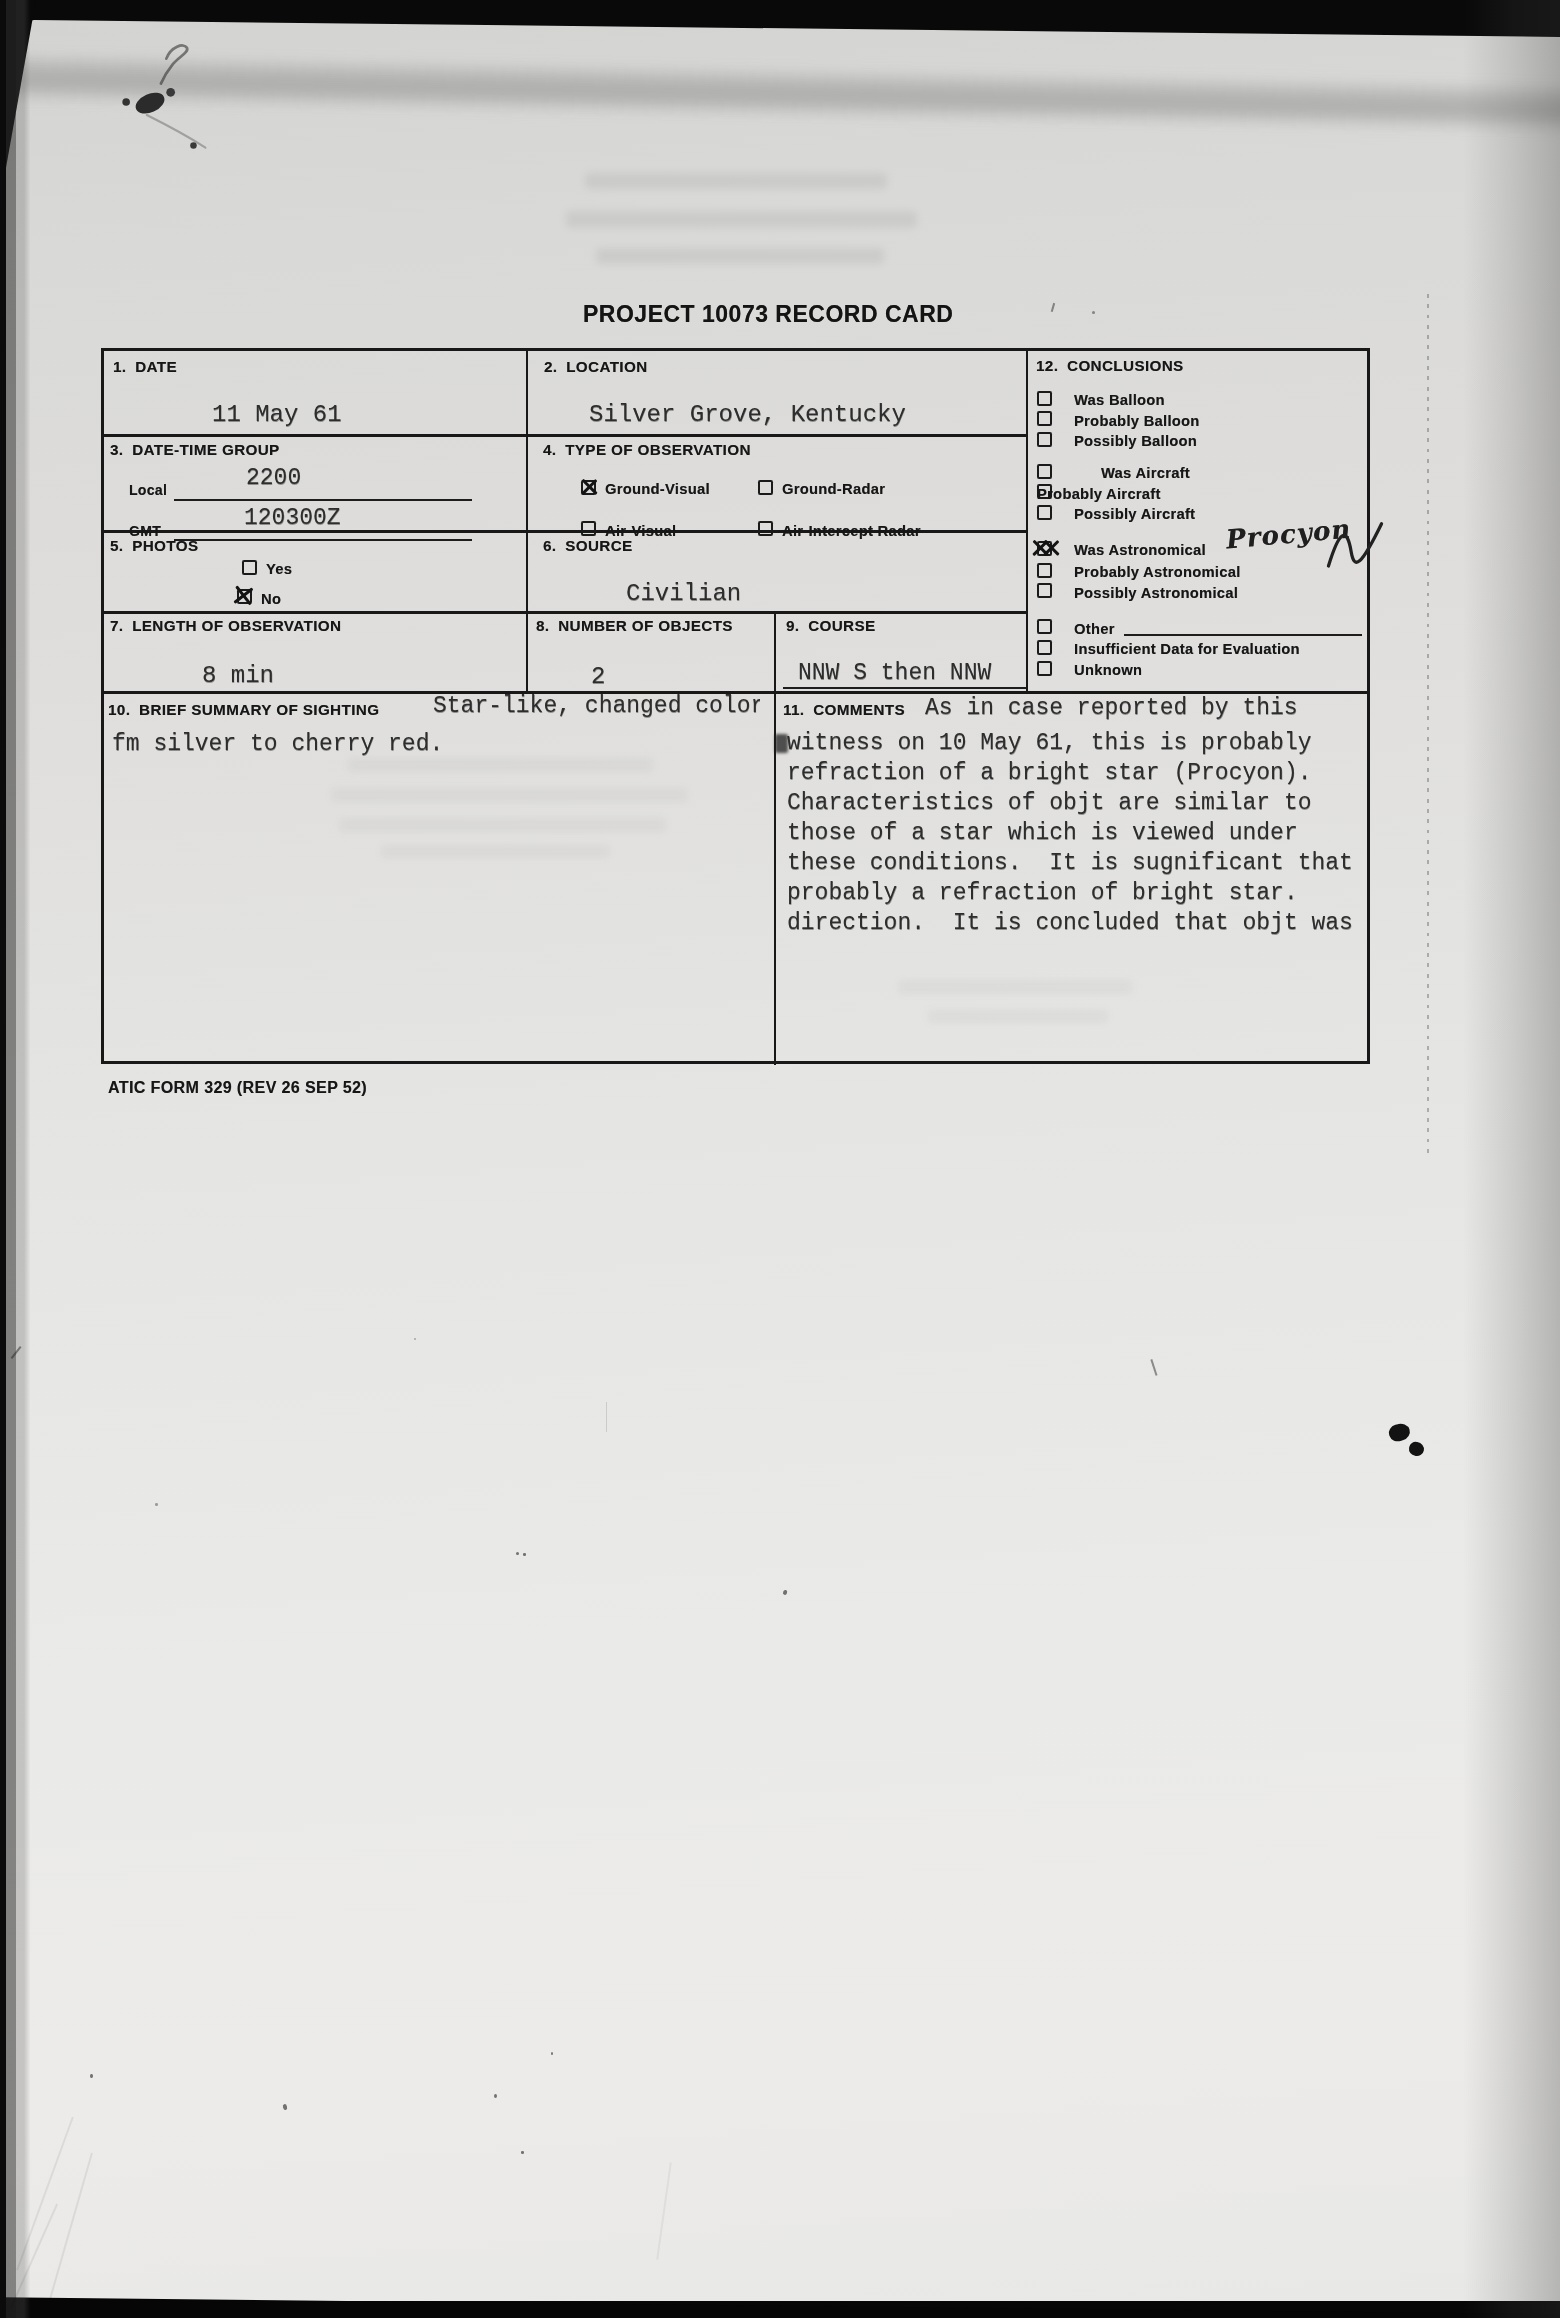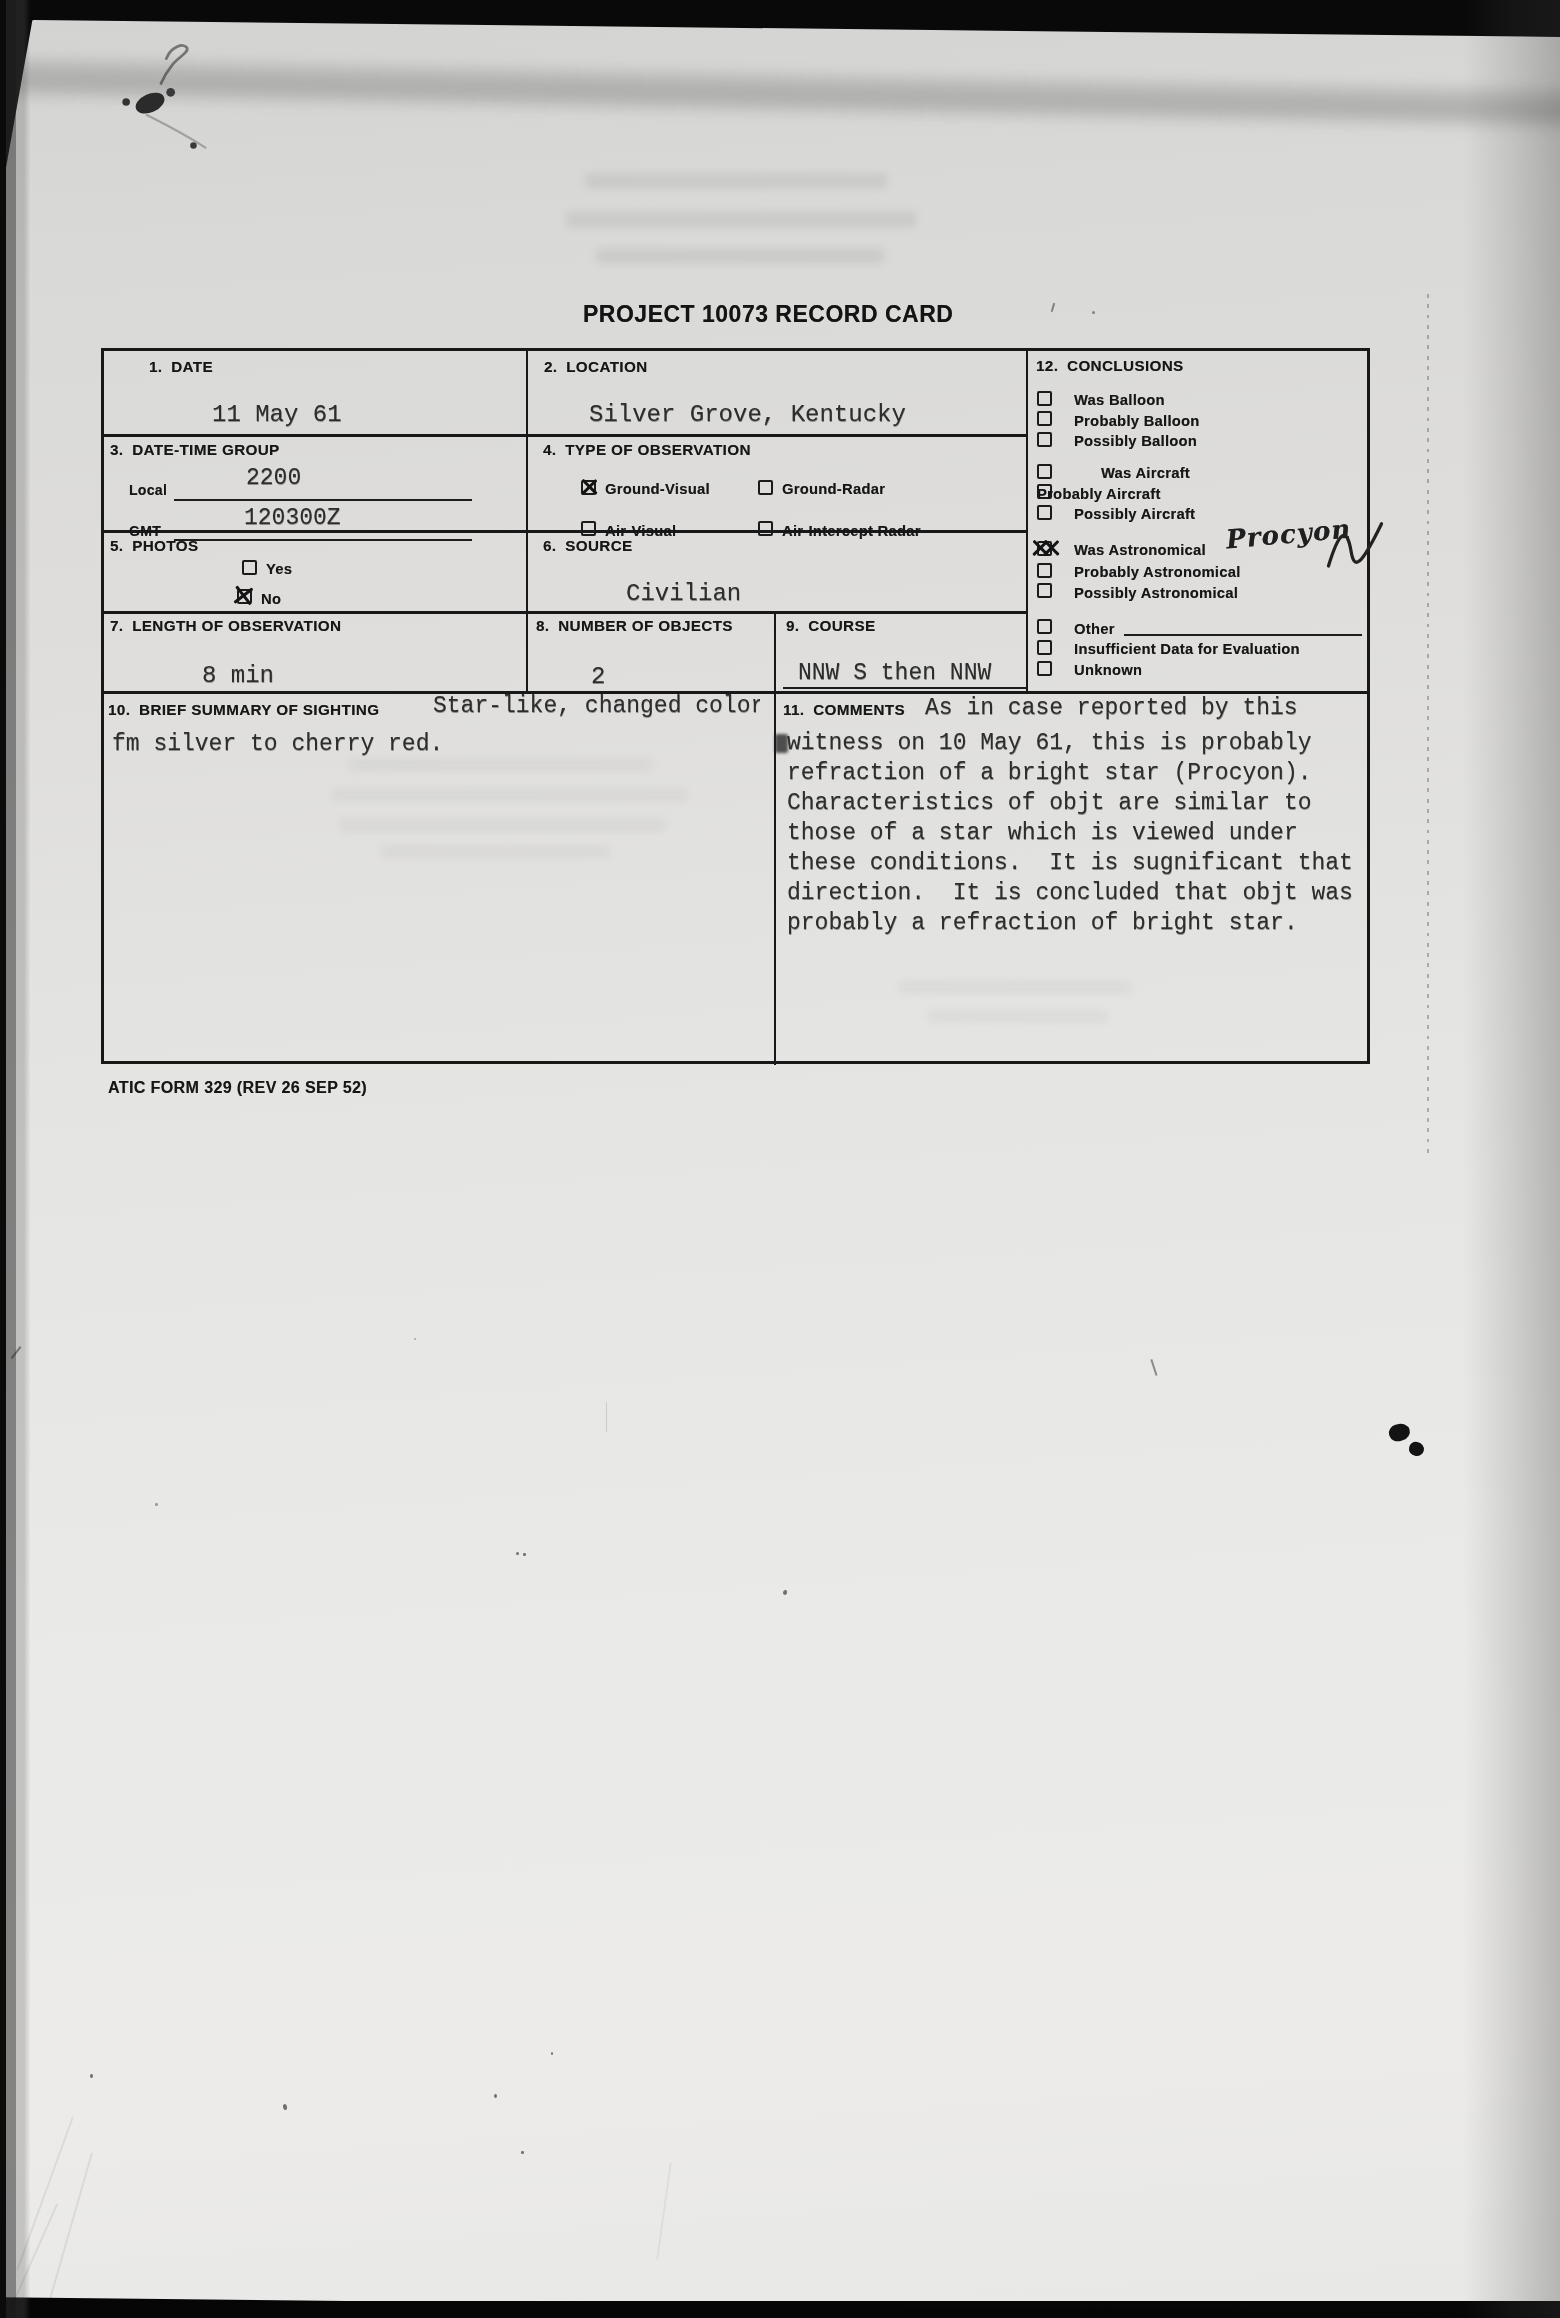--- a/index.html
+++ b/index.html
@@ -102,21 +102,21 @@
   <div class="rule" style="left:101px;top:348px;width:3.3px;height:716px;"></div>
   <div class="rule" style="left:1367px;top:348px;width:3.3px;height:716px;"></div>
   <div class="rule" style="left:101px;top:434px;width:927px;height:2.7px;"></div>
   <div class="rule" style="left:101px;top:530px;width:927px;height:2.7px;"></div>
   <div class="rule" style="left:101px;top:611px;width:927px;height:2.7px;"></div>
   <div class="rule" style="left:101px;top:691px;width:1269px;height:2.7px;"></div>
   <div class="rule" style="left:526px;top:348px;width:2.2px;height:346px;"></div>
   <div class="rule" style="left:774px;top:611px;width:2.2px;height:454px;"></div>
   <div class="rule" style="left:1026px;top:348px;width:2.2px;height:346px;"></div>
 
-  <div class="hdr" style="left:113px;top:359px;margin-left:36px;">
+  <div class="hdr" style="left:113px;top:359px;">
     <span class="num">1.</span><span>DATE</span>
   </div>
   <div class="typed" style="left:212px;top:402px;">11 May 61</div>
 
   <div class="hdr" style="left:544px;top:359px;">
     <span class="num">2.</span><span>LOCATION</span>
   </div>
   <div class="typed" style="left:589px;top:402px;">Silver Grove, Kentucky</div>
 
   <div class="hdr" style="left:110px;top:442px;">
@@ -186,22 +186,22 @@
     <span class="num">11.</span><span>COMMENTS</span>
   </div>
   <div class="typed sm" style="left:925px;top:696px;">As in case reported by this</div>
   <div class="strike-smudge" style="left:775px;top:734px;"></div>
   <div style="position:absolute;left:787px;top:728px;">
     <div class="typed sm" style="position:static;line-height:30px;">witness on 10 May 61, this is probably</div>
     <div class="typed sm" style="position:static;line-height:30px;">refraction of a bright star (Procyon).</div>
     <div class="typed sm" style="position:static;line-height:30px;">Characteristics of objt are similar to</div>
     <div class="typed sm" style="position:static;line-height:30px;">those of a star which is viewed under</div>
     <div class="typed sm" style="position:static;line-height:30px;">these conditions.  It is sugnificant that</div>
+    <div class="typed sm" style="position:static;line-height:30px;">probably a refraction of bright star.</div>
     <div class="typed sm" style="position:static;line-height:30px;">direction.  It is concluded that objt was</div>
-    <div class="typed sm" style="position:static;line-height:30px;">probably a refraction of bright star.</div>
   </div>
 
   <div class="hdr" style="left:1036px;top:358px;">
     <span class="num">12.</span><span>CONCLUSIONS</span>
   </div>
 
   <span class="cbx" style="left:1037px;top:391px;"></span>
   <div class="citem-label" style="left:1074px;top:393px;">Was Balloon</div>
   <span class="cbx" style="left:1037px;top:411px;"></span>
   <div class="citem-label" style="left:1074px;top:414px;">Probably Balloon</div>

